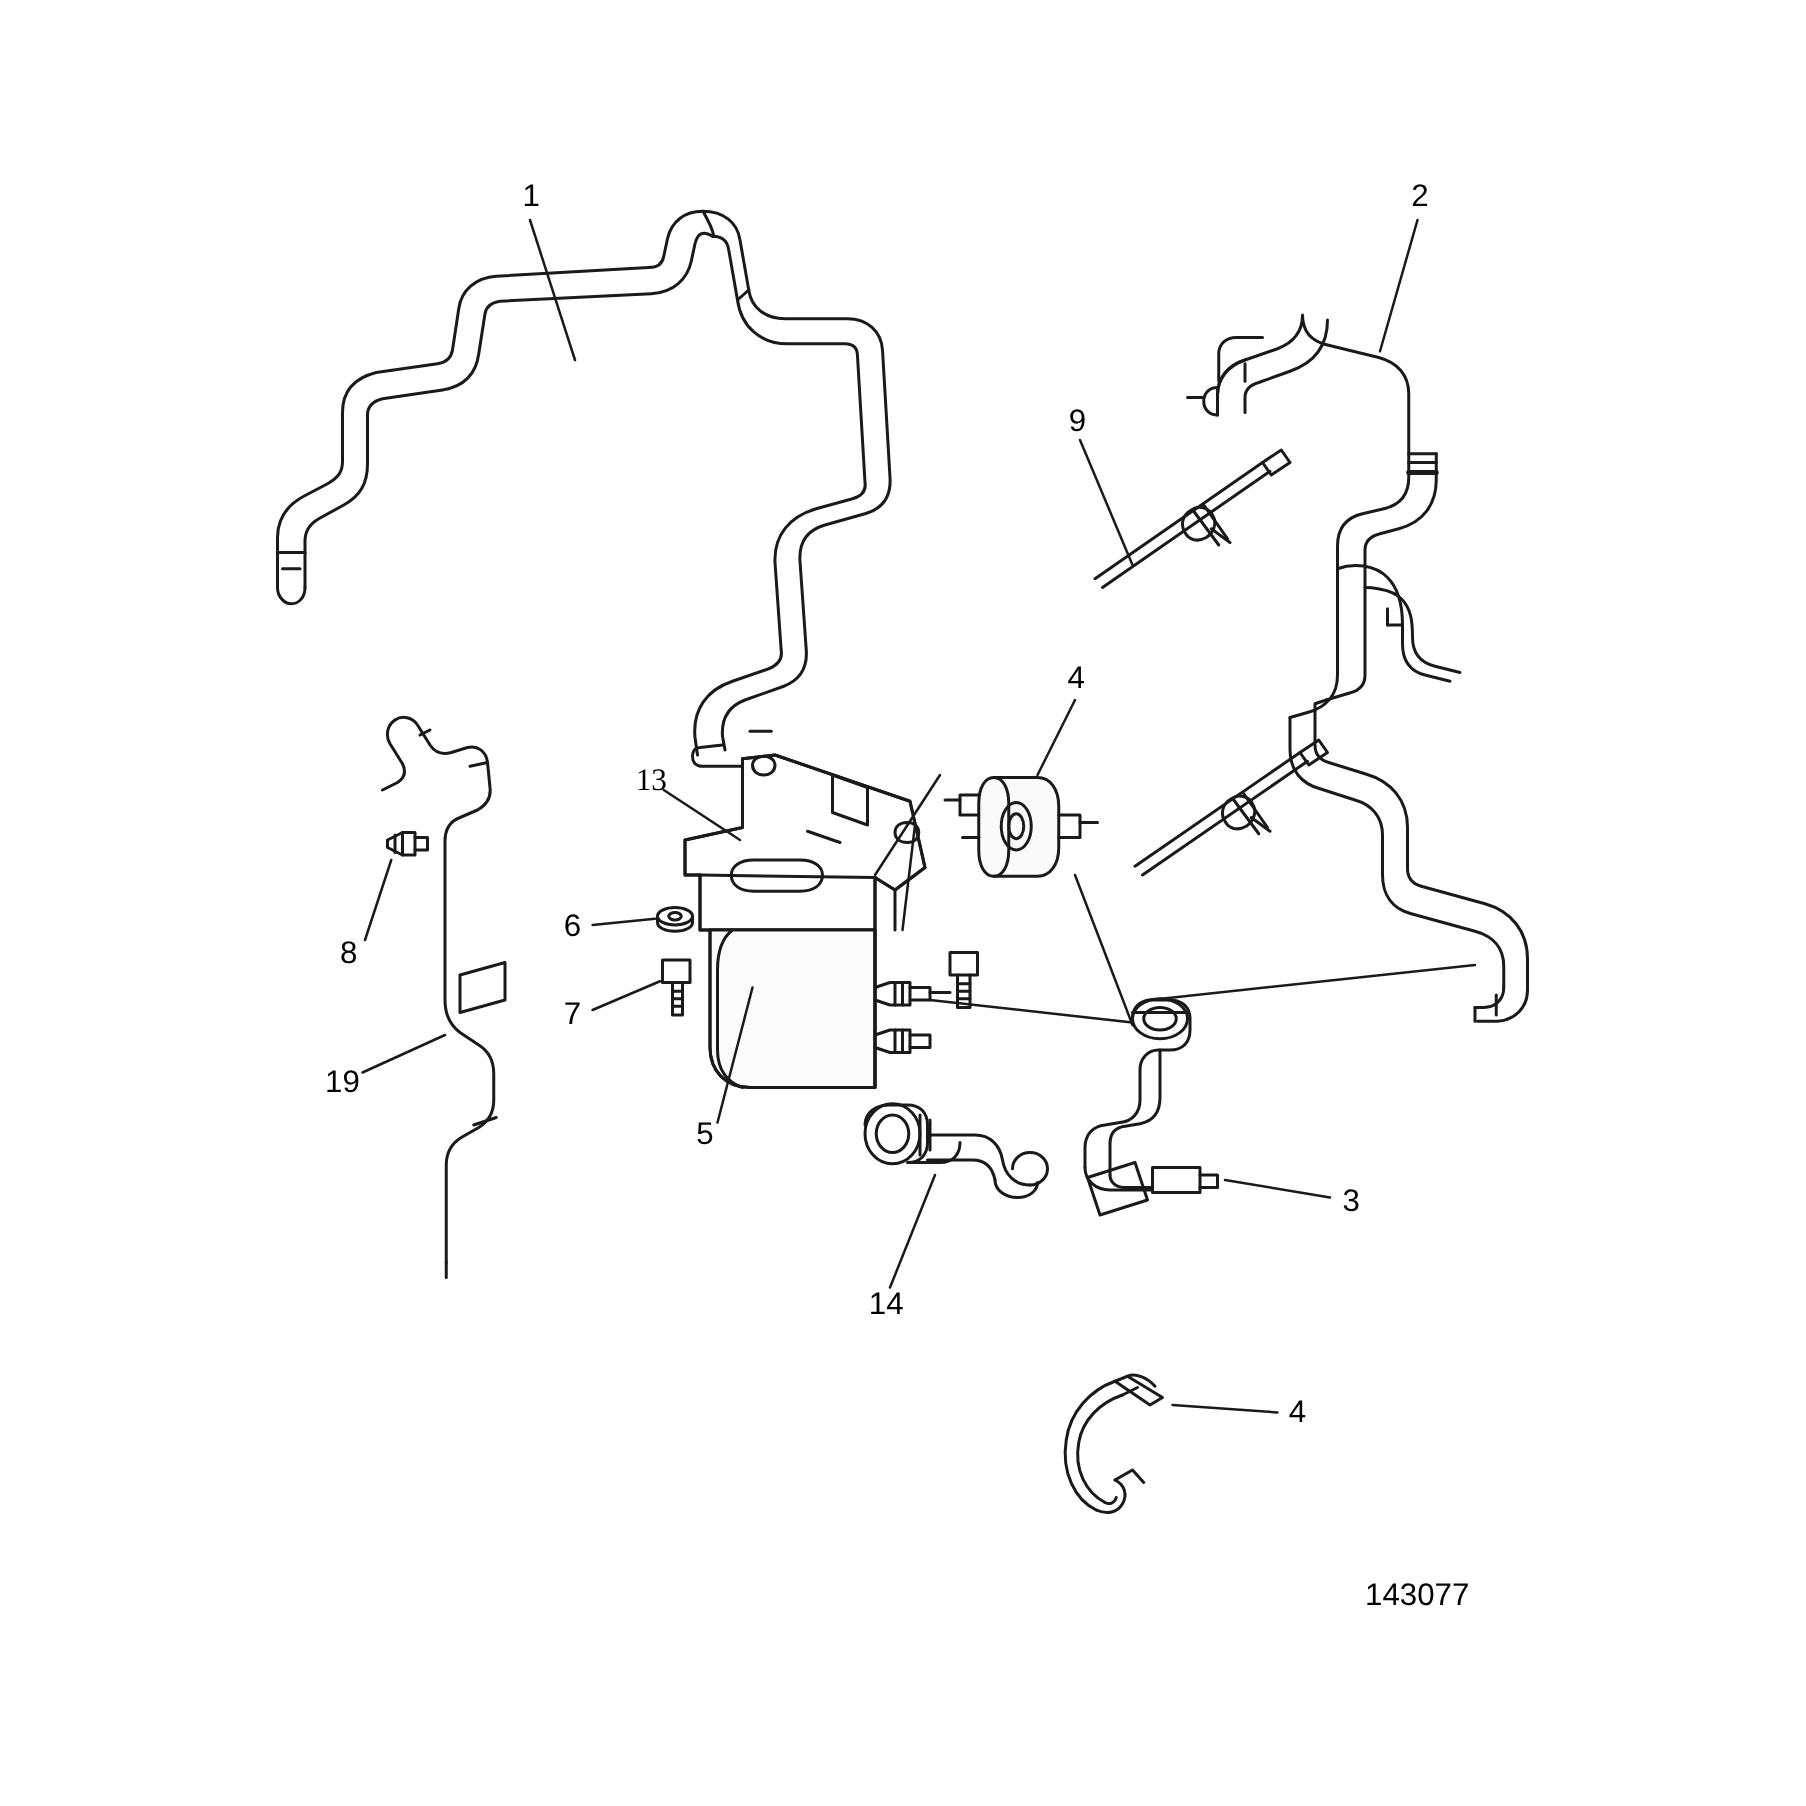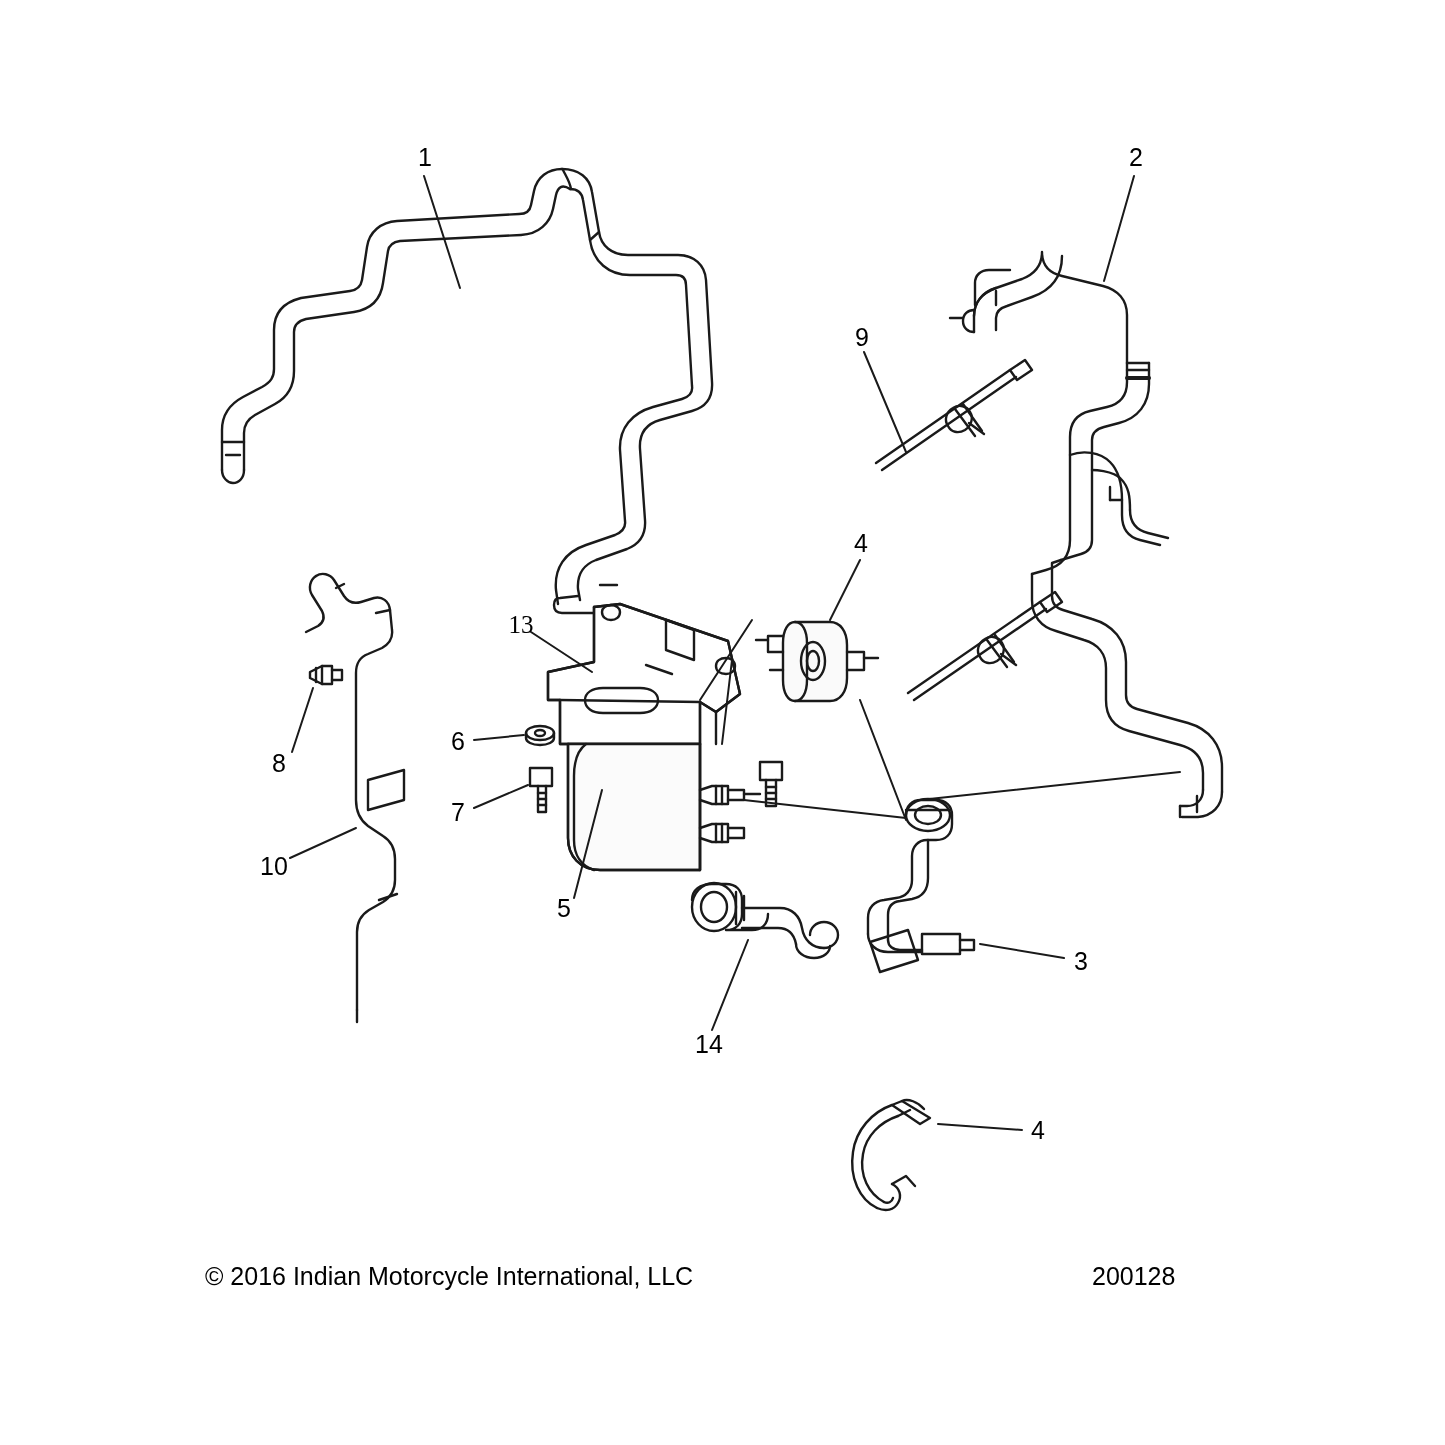--- a/index.html
+++ b/index.html
@@ -334,22 +334,21 @@
   </svg>
 
   <div class="callout" style="left:425px; top:157px;">1</div>
   <div class="callout" style="left:1136px; top:157px;">2</div>
   <div class="callout" style="left:862px; top:337px;">9</div>
   <div class="callout" style="left:861px; top:543px;">4</div>
   <div class="callout" style="left:521px; top:625px;font-family:Liberation Serif, serif;">13</div>
   <div class="callout" style="left:458px; top:741px;">6</div>
   <div class="callout" style="left:279px; top:763px;">8</div>
   <div class="callout" style="left:458px; top:812px;">7</div>
-  <div class="callout" style="left:274px; top:866px;">10</div>
+  <div class="callout" style="left:274px; top:866px;">19</div>
   <div class="callout" style="left:564px; top:908px;">5</div>
   <div class="callout" style="left:1081px; top:961px;">3</div>
   <div class="callout" style="left:709px; top:1044px;">14</div>
   <div class="callout" style="left:1038px; top:1130px;">4</div>
 
-  <div class="footer-text" id="copyright-notice">© 2016 Indian Motorcycle International, LLC</div>
-  <div class="footer-text" id="drawing-number">200128</div>
+  <div class="footer-text" id="drawing-number">143077</div>
 
 </div>
 
 </body></html>

